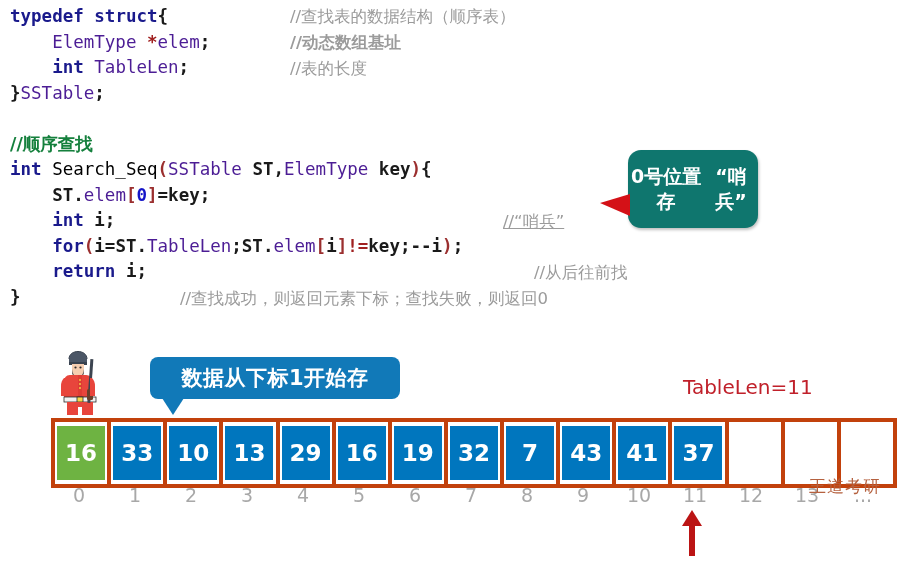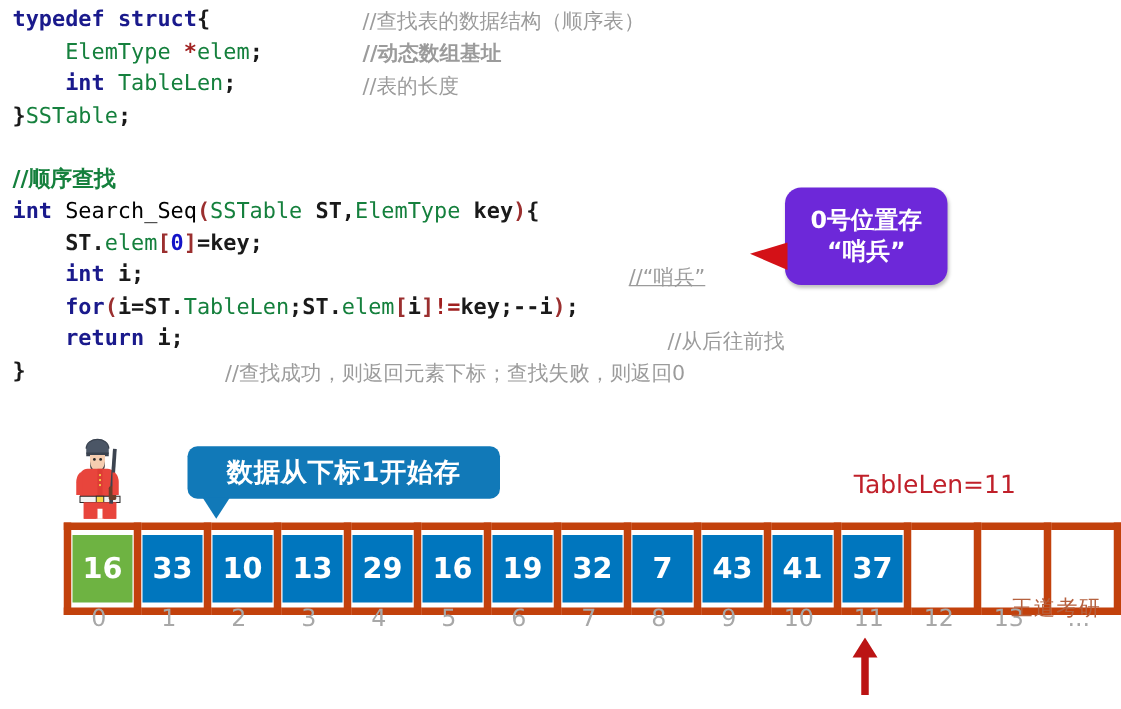--- a/index.html
+++ b/index.html
@@ -32,21 +32,21 @@
     white-space: pre;
     color: #262626;
   }
   .code .ln {
     display: block;
     height: 25.5px;
     white-space: pre;
   }
   .kw      { color: #1a1a8c; font-weight: bold; }
   .fn      { color: #000000; }
-  .type    { color: #15803d; margin-top: 31px; }
+  .type    { color: #4c1d95; margin-top: 31px; }
   .plain   { color: #1a1a1a; }
   .plainb  { color: #1a1a1a; font-weight: bold; }
   .num     { color: #1414c8; font-weight: bold; }
   .brk     { color: #9b2f2f; font-weight: bold; }
   .op      { color: #a02020; font-weight: bold; }
   .cmt     { color: #15803d; font-family: "DejaVu Sans", "Liberation Sans", sans-serif; font-weight: bold; }
 
   
   .cmt-col {
     position: absolute;
@@ -56,30 +56,30 @@
     white-space: nowrap;
   }
 
   
   .callout-red {
     position: absolute;
     left: 628px;
     top: 150px;
     width: 130px;
     height: 78px;
-    background: #6d28d9;
+    background: #0f766e;
     border-radius: 13px;
     color: #ffffff;
     font-family: "DejaVu Sans", "Liberation Sans", sans-serif;
     font-weight: bold;
     font-size: 19px;
     line-height: 25px;
     text-align: center;
     display: flex;
-    flex-direction: column;
+    flex-direction: row;
     align-items: center;
     justify-content: center;
     box-shadow: 1px 2px 3px rgba(0,0,0,0.25);
   }
   .callout-red .tail {
     position: absolute;
     left: -28px;
     top: 44px;
     width: 0; height: 0;
     border-top: 9px solid transparent;
@@ -142,21 +142,21 @@
     left: 51px;
     top: 418px;
   }
   .array {
     border-collapse: collapse;
     table-layout: fixed;
   }
   .array td {
     width: 56px;
     height: 62px;
-    border: 6px solid #c2410c;
+    border: 4px solid #c2410c;
     padding: 0;
     vertical-align: middle;
     text-align: center;
   }
   .cellbox {
     width: 48px;
     height: 54px;
     margin: 0 auto;
     display: flex;
     align-items: center;

